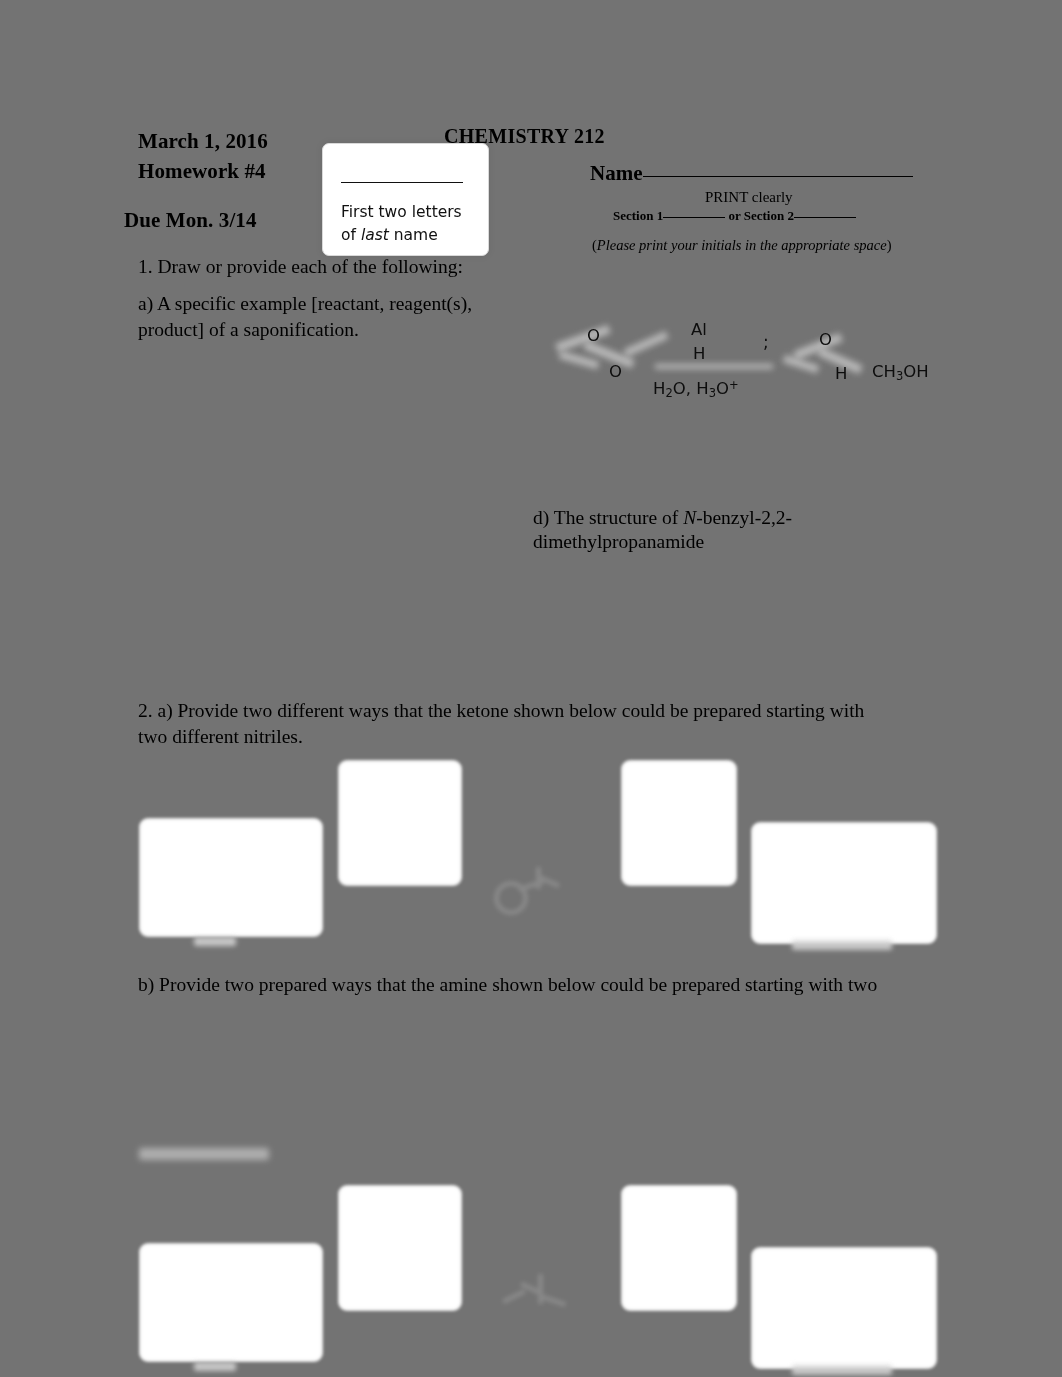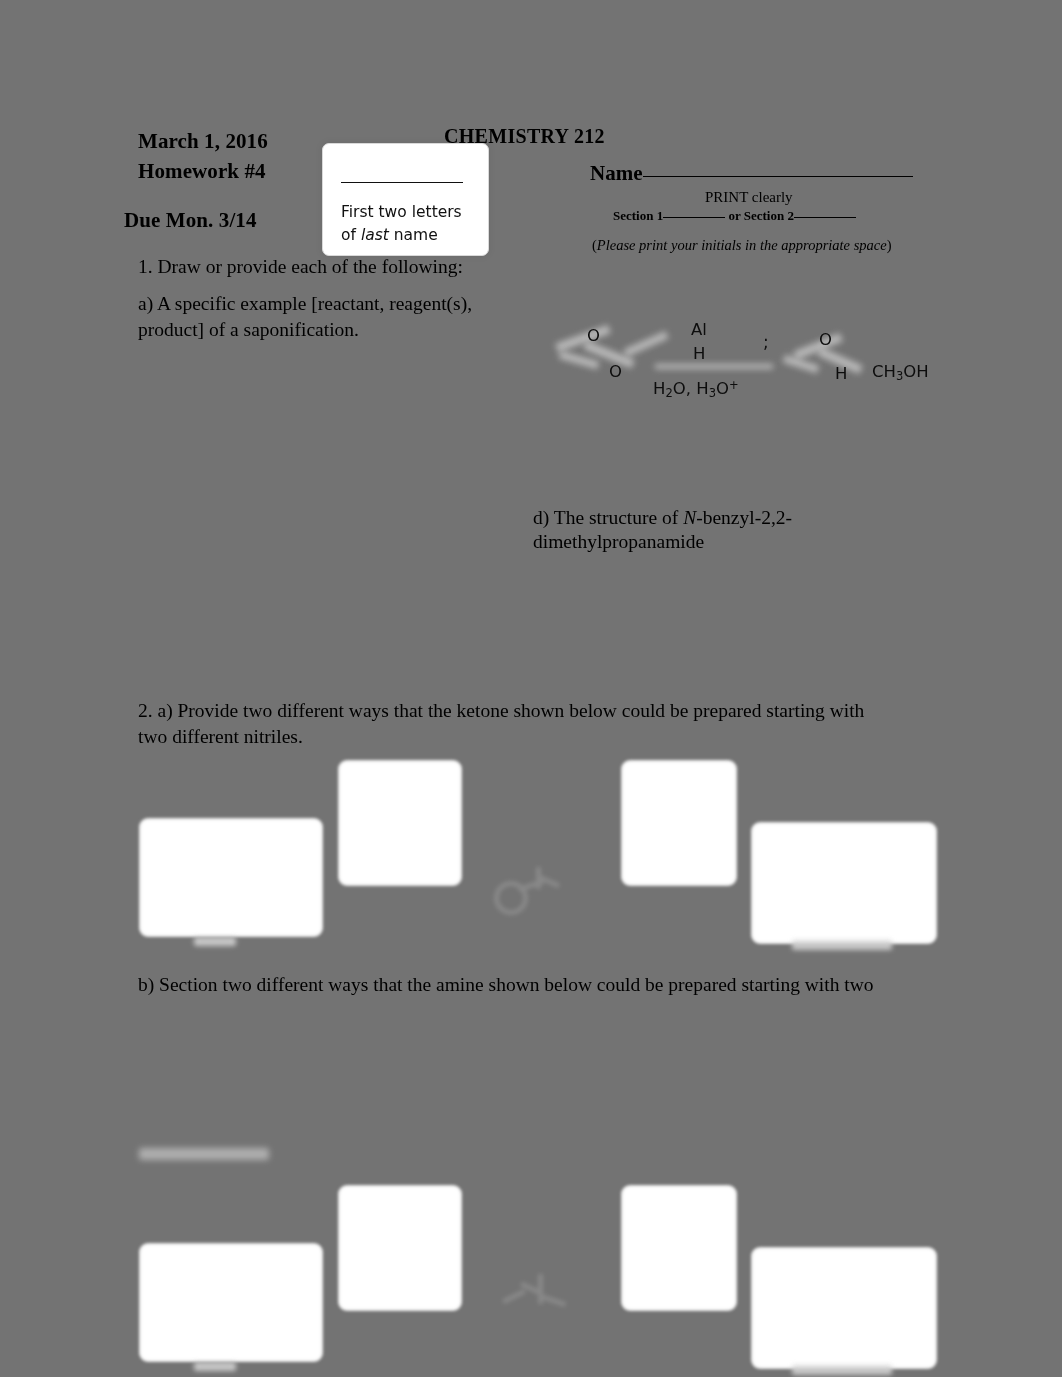--- a/index.html
+++ b/index.html
@@ -326,21 +326,21 @@
     <span style="left:30px; top:28px; width:26px; height:5px; transform:rotate(-18deg);"></span>
     <span style="left:48px; top:12px; width:5px; height:22px;"></span>
     <span style="left:50px; top:24px; width:22px; height:5px; transform:rotate(24deg);"></span>
   </div>
 
   <div class="ansbox" style="left:621px; top:760px; width:112px; height:122px;"></div>
 
   <div class="ansbox" style="left:751px; top:822px; width:182px; height:118px;"></div>
   <div class="ghost-label" style="left:792px; top:940px; width:100px; height:10px;"></div>
 
-  <div class="q2b">b) Section two different ways that the amine shown below could be prepared starting with two</div>
+  <div class="q2b">b) Provide two prepared ways that the amine shown below could be prepared starting with two</div>
 
   <div class="ghost-text-line" style="left:139px; top:1148px; width:130px; height:12px;"></div>
 
   <div class="ansbox" style="left:139px; top:1243px; width:180px; height:115px;"></div>
   <div class="ghost-label" style="left:194px; top:1362px; width:42px; height:9px;"></div>
 
   <div class="ansbox" style="left:338px; top:1185px; width:120px; height:122px;"></div>
 
   <div class="ghost-struct" style="left:498px; top:1272px; width:80px; height:55px;">
     <span style="left:4px; top:22px; width:24px; height:5px; transform:rotate(-26deg);"></span>

